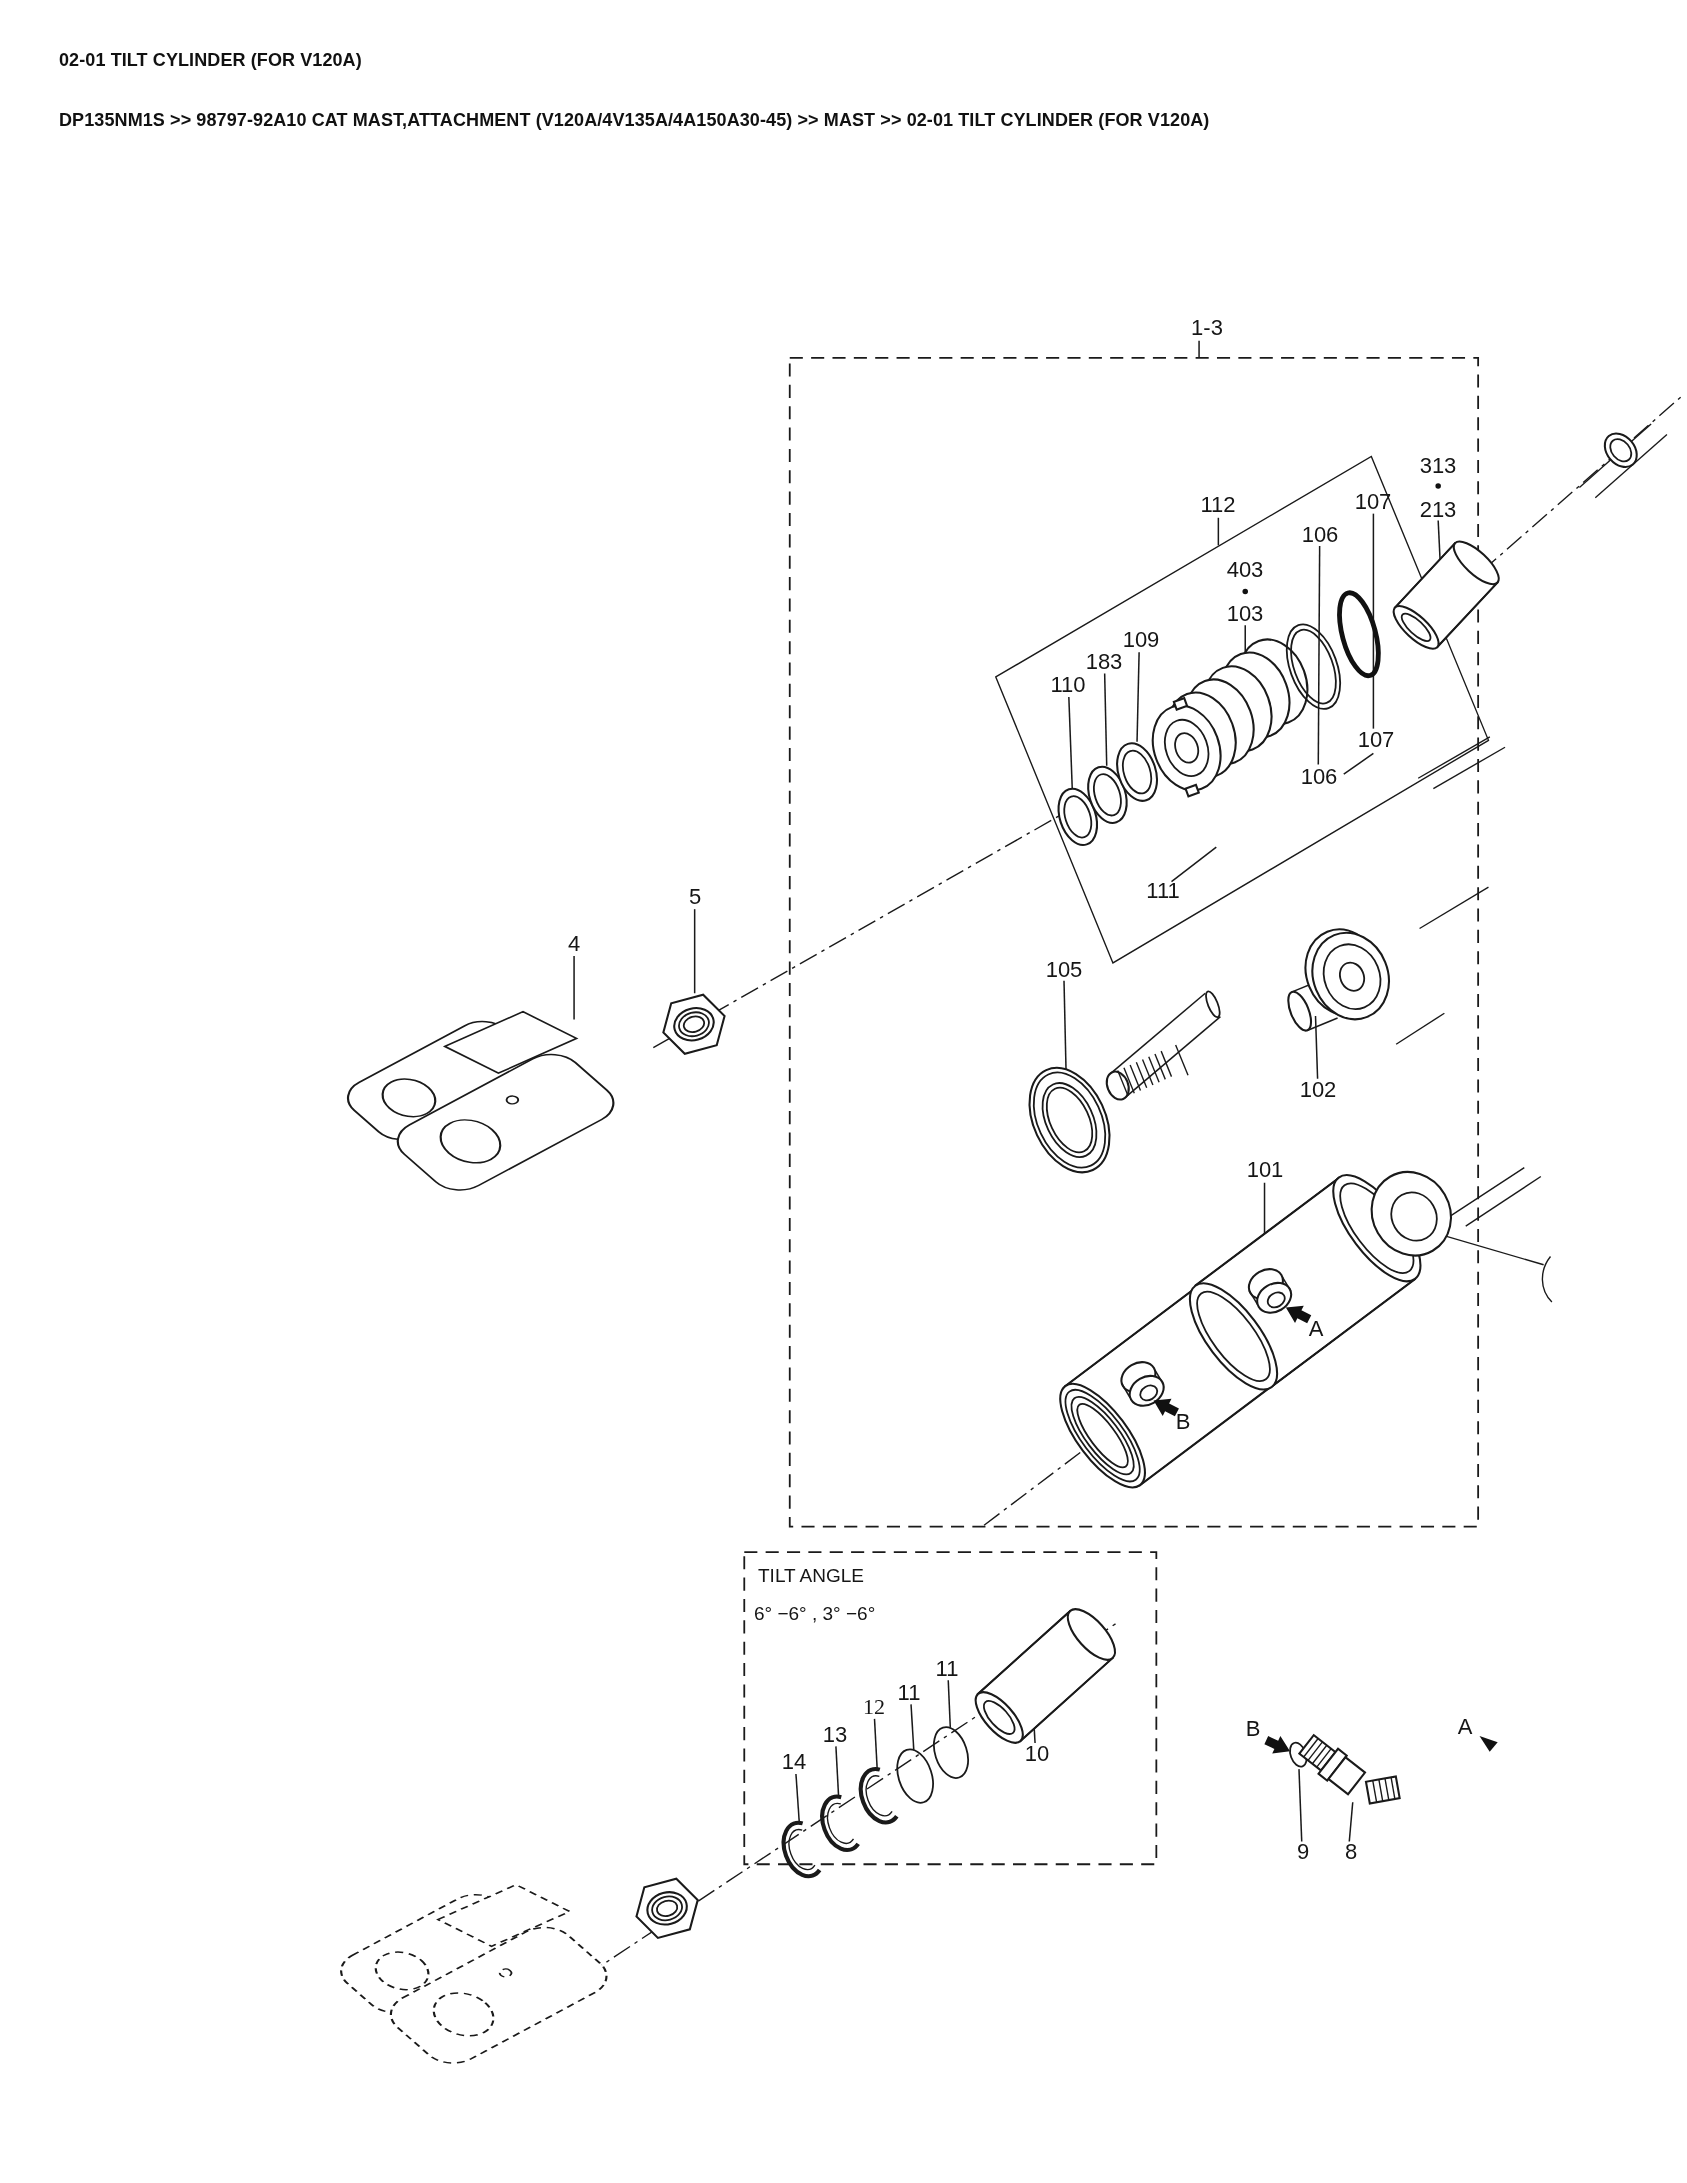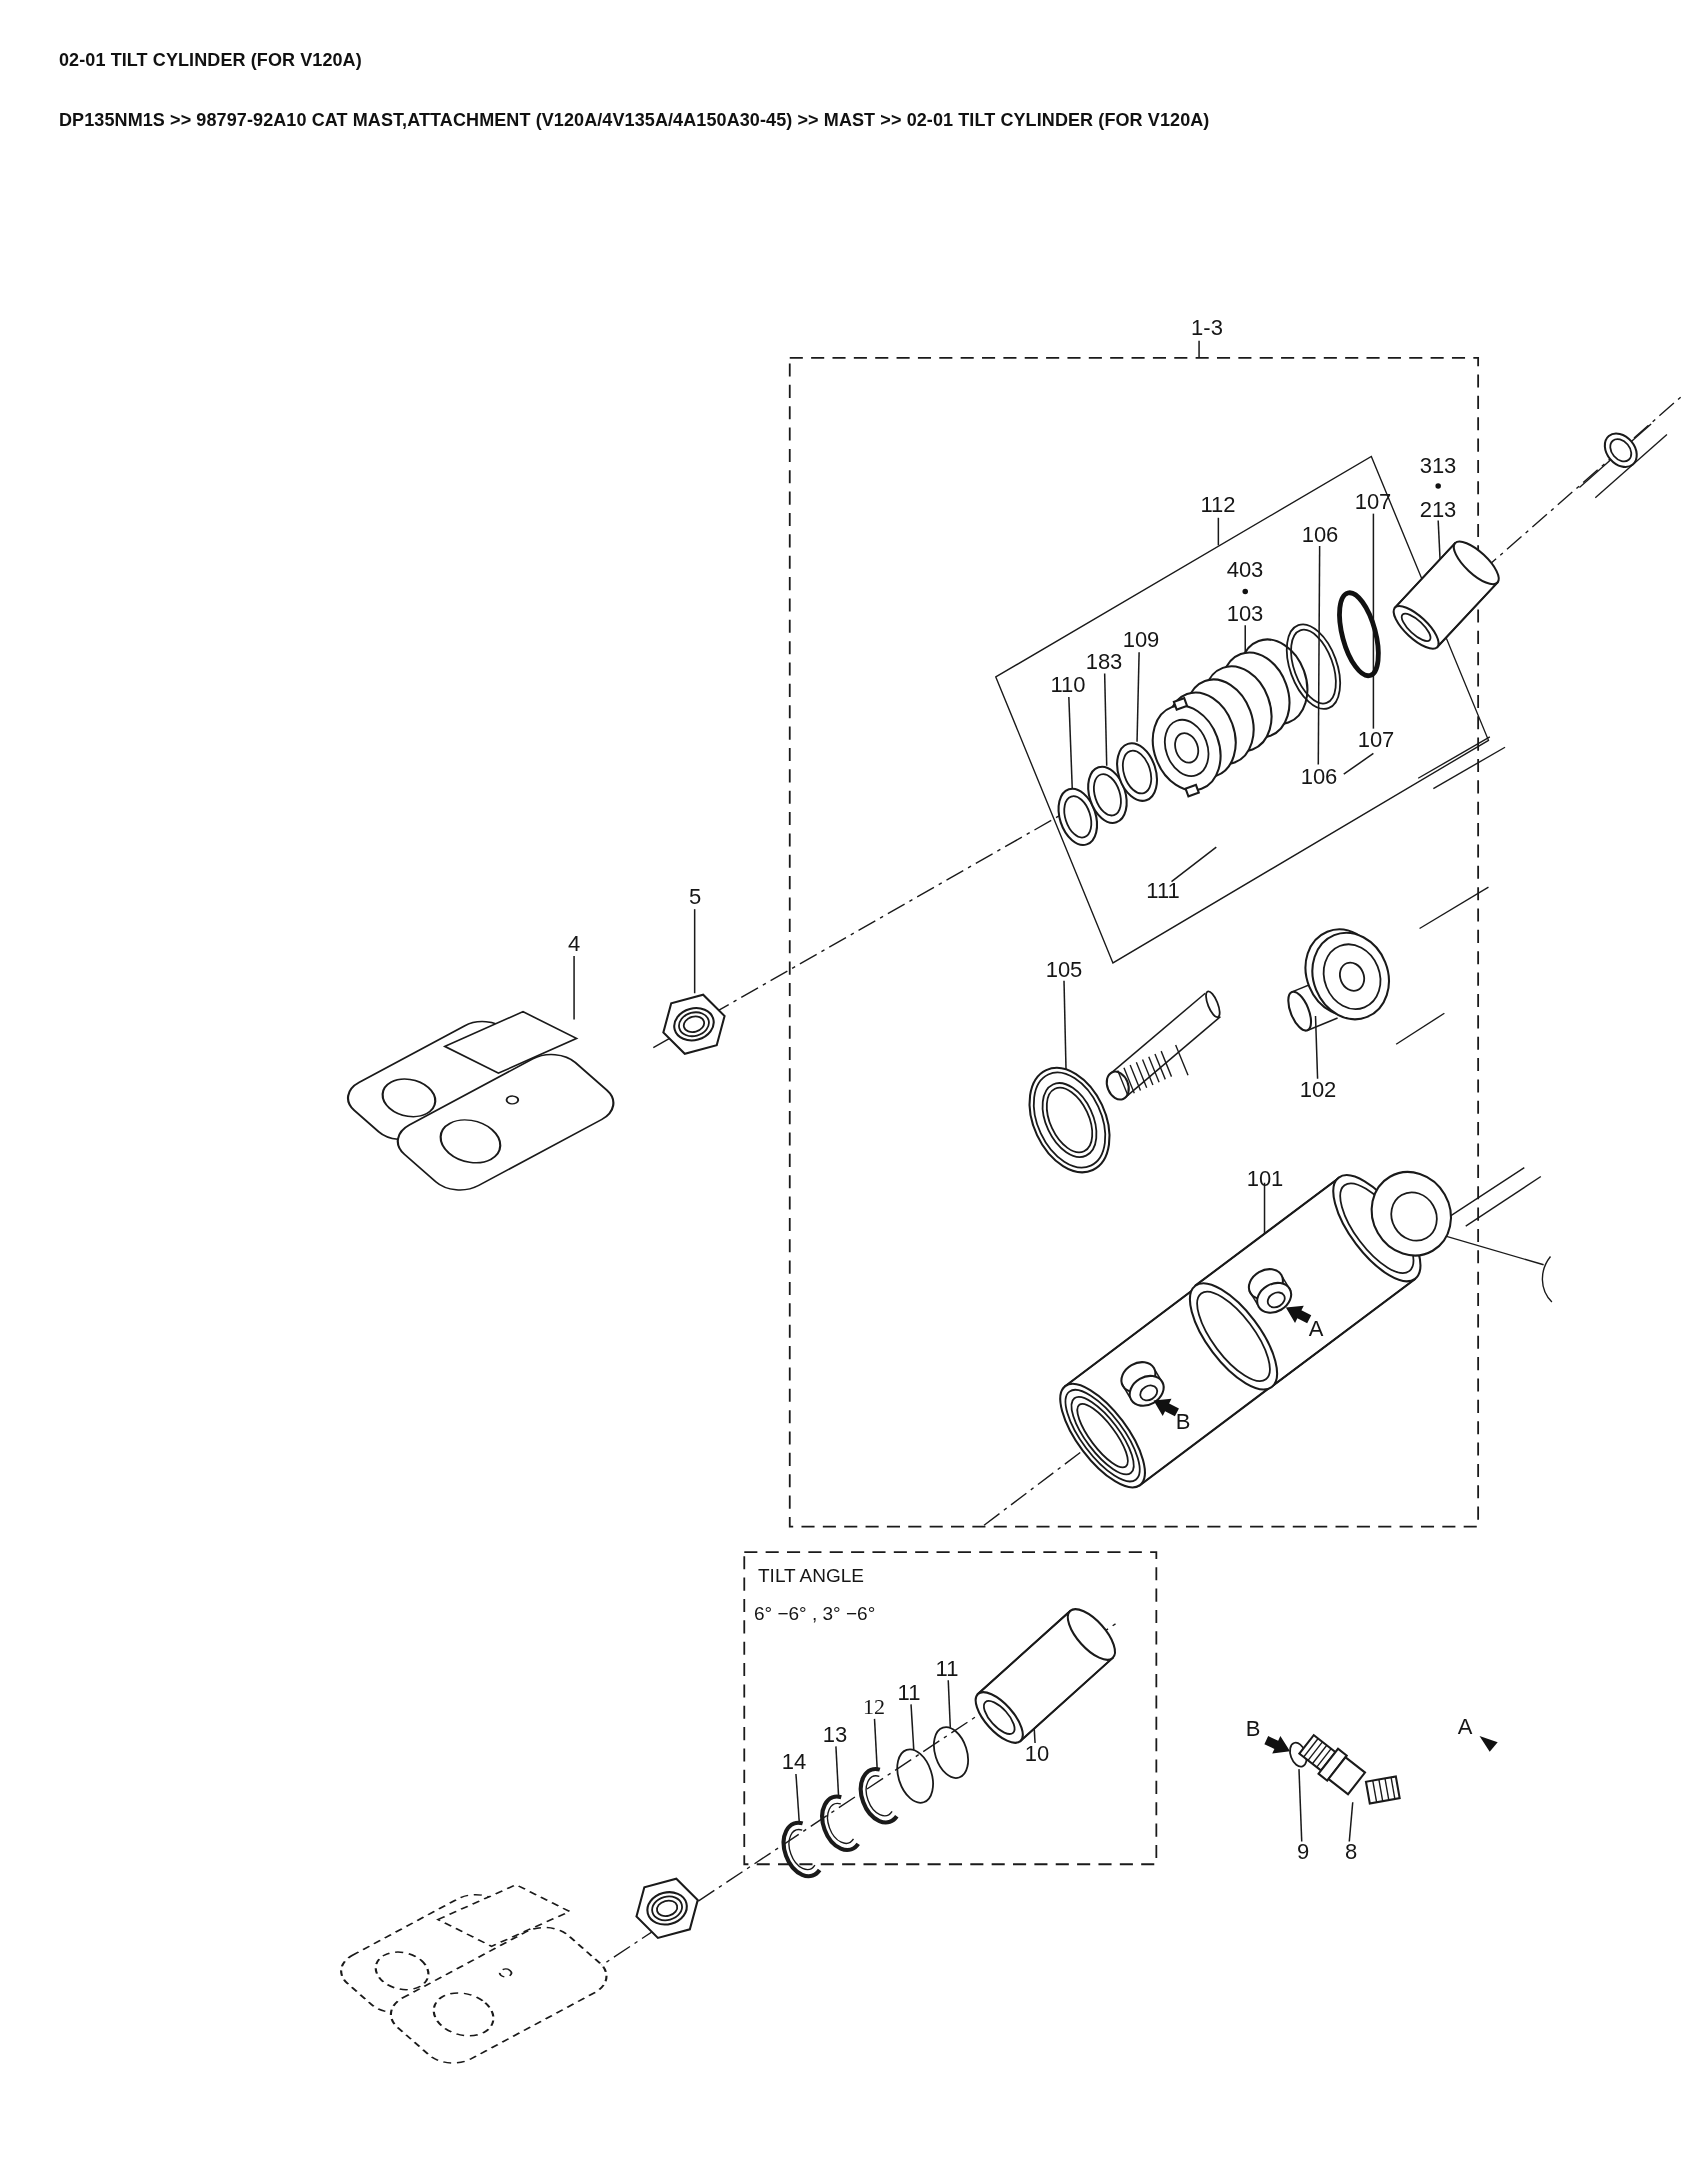--- a/index.html
+++ b/index.html
@@ -305,21 +305,21 @@
       <div class="plabel" style="left: 1245px; top: 602px;">103</div>
       <div class="plabel" style="left: 1320px; top: 523px;">106</div>
       <div class="plabel" style="left: 1373px; top: 490px;">107</div>
       <div class="plabel" style="left: 1438px; top: 454px;">313</div>
       <div class="plabel" style="left: 1438px; top: 498px; text-align: right;">213</div>
       <div class="plabel" style="left: 1376px; top: 728px;">107</div>
       <div class="plabel" style="left: 1319px; top: 765px;">106</div>
       <div class="plabel" style="left: 1163px; top: 879px;">111</div>
       <div class="plabel" style="left: 1064px; top: 958px;">105</div>
       <div class="plabel" style="left: 1318px; top: 1078px;">102</div>
-      <div class="plabel" style="left: 1265px; top: 1158px; margin-top: 9px;">101</div>
+      <div class="plabel" style="left: 1265px; top: 1158px;">101</div>
       <div class="plabel" style="left: 794px; top: 1750px;">14</div>
       <div class="plabel" style="left: 835px; top: 1723px;">13</div>
       <div class="plabel" style="left: 874px; top: 1695px; font-family: Liberation Serif, serif;">12</div>
       <div class="plabel" style="left: 909px; top: 1681px;">11</div>
       <div class="plabel" style="left: 947px; top: 1657px;">11</div>
       <div class="plabel" style="left: 1037px; top: 1742px;">10</div>
       <div class="plabel" style="left: 1303px; top: 1840px;">9</div>
       <div class="plabel" style="left: 1351px; top: 1840px;">8</div>
       <div class="plabel" style="left: 1316px; top: 1317px;">A</div>
       <div class="plabel" style="left: 1183px; top: 1410px;">B</div>

